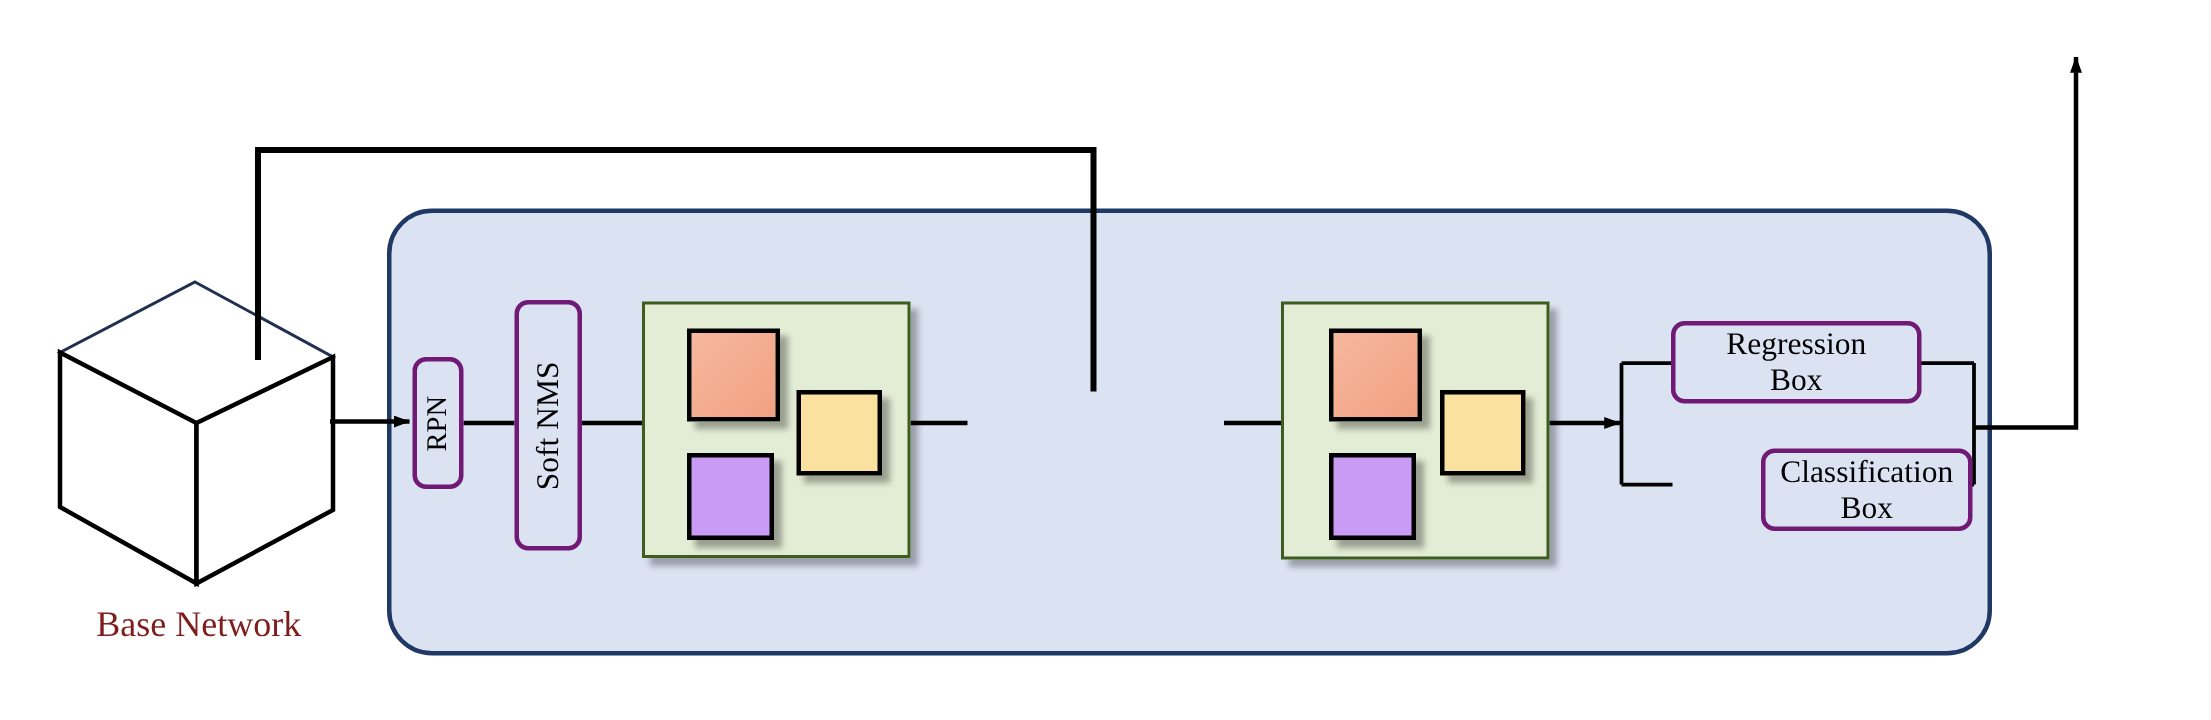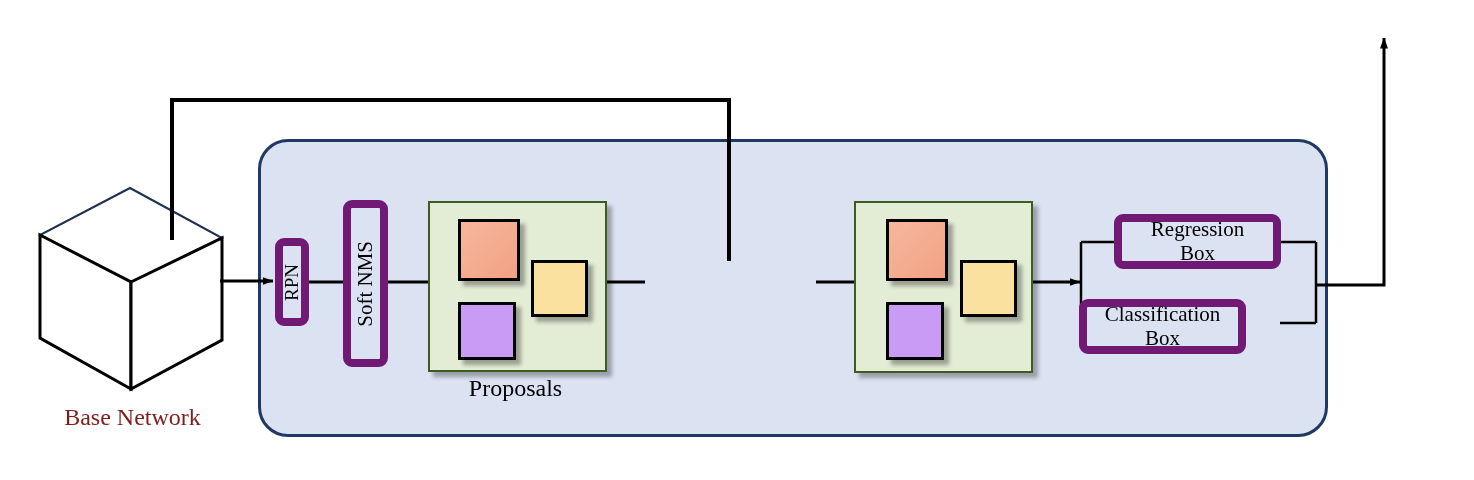--- a/index.html
+++ b/index.html
@@ -41,36 +41,36 @@
     width: 1070px;
     height: 298px;
     background: #dbe2f2;
     border: 3px solid #1f3864;
     border-radius: 30px;
   }
 
   
   .rbox {
     background: #dbe2f2;
-    border: 8px solid #701a75;
+    border: 3px solid #701a75;
     border-radius: 9px;
     color: #000000;
     line-height: 1.12;
   }
   .vtext {
     writing-mode: vertical-rl;
     transform: rotate(180deg);
     white-space: nowrap;
   }
 
   #rpn-box   { left: 275px; top: 238px; width: 34px;  height: 88px; font-size: 19px; }
   #softnms-box { left: 343px; top: 200px; width: 45px; height: 167px; font-size: 21px; }
   #roi-pooling-box { left: 644px; top: 261px; width: 172px; height: 43px; font-size: 22px; }
   #regression-box { left: 1114px; top: 214px; width: 167px; height: 55px; font-size: 21px; }
-  #classification-box { left: 1079px; top: 299px; width: 167px; height: 55px; font-size: 21px; }
+  #classification-box { left: 1174px; top: 299px; width: 141px; height: 55px; font-size: 21px; }
 
   
   .prop-panel {
     position: absolute;
     background: #e3ecd5;
     border: 2px solid #3d5c1d;
     box-shadow: 5px 5px 4px rgba(0,0,0,0.30);
   }
   #proposals-panel { left: 428px; top: 201px; width: 175px; height: 167px; }
   #refined-proposals-panel { left: 854px; top: 201px; width: 175px; height: 168px; }
@@ -161,21 +161,20 @@
 
   <div class="node rbox" id="softnms-box">
     <span class="vtext">Soft NMS</span>
   </div>
 
   <div class="prop-panel" id="proposals-panel">
     <div class="sq sq-salmon" style="left:28px; top:16px; width:56px; height:56px;"></div>
     <div class="sq sq-yellow" style="left:101px; top:57px; width:51px; height:51px;"></div>
     <div class="sq sq-purple" style="left:28px; top:99px; width:52px; height:52px;"></div>
   </div>
-  <div class="panel-caption" id="proposals-caption">Proposals</div>
 
 
   <div class="prop-panel" id="refined-proposals-panel">
     <div class="sq sq-salmon" style="left:30px; top:16px; width:56px; height:56px;"></div>
     <div class="sq sq-yellow" style="left:104px; top:57px; width:51px; height:51px;"></div>
     <div class="sq sq-purple" style="left:30px; top:99px; width:52px; height:52px;"></div>
   </div>
 
   <div class="node rbox" id="regression-box">
     <span>

